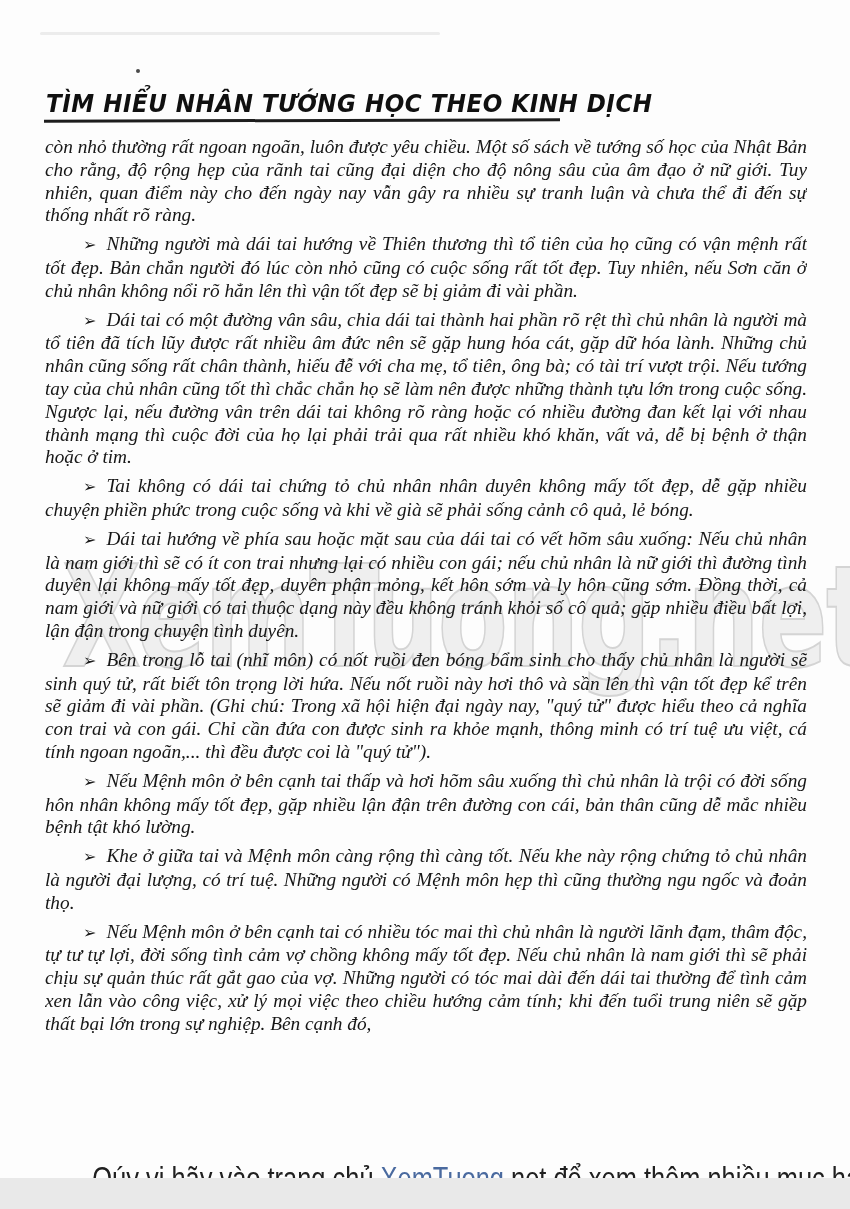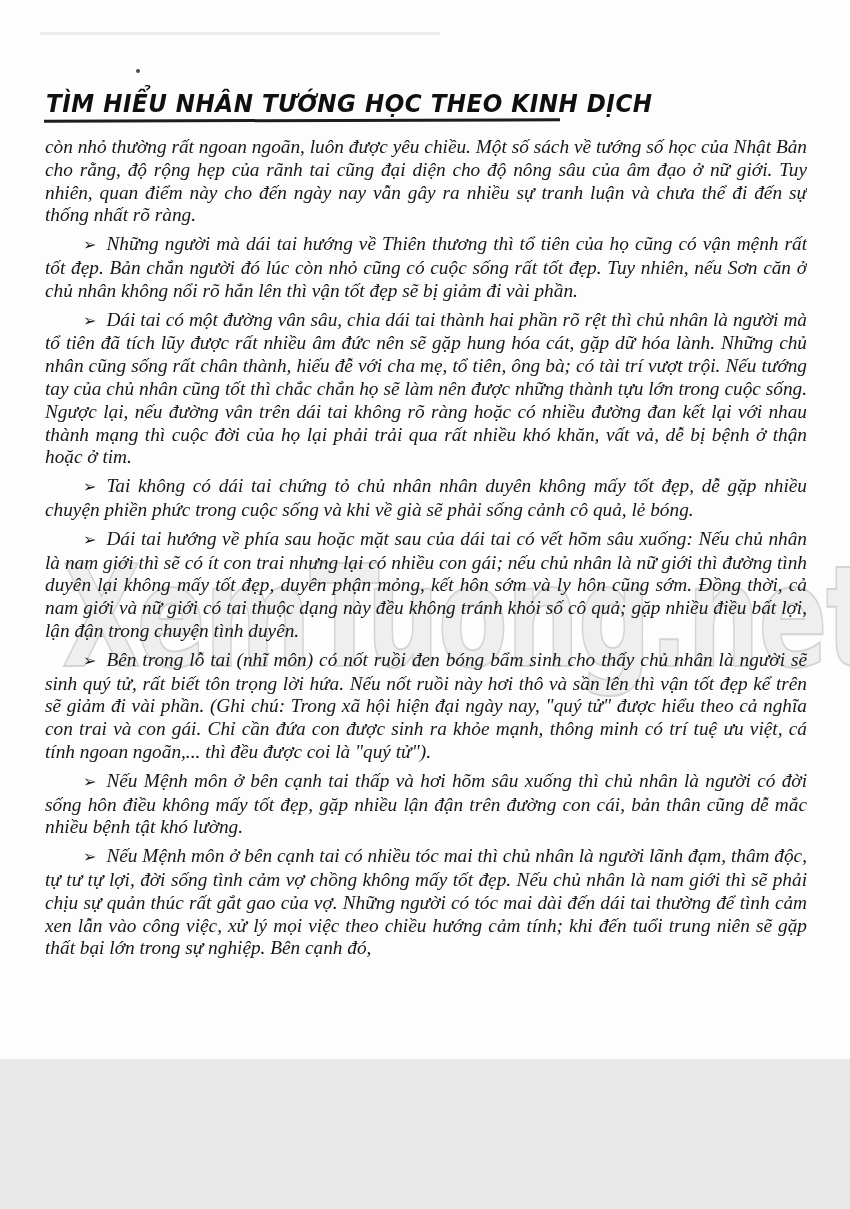--- a/index.html
+++ b/index.html
@@ -1,18 +1,18 @@
 <!DOCTYPE html>
 <html><head>
 <meta charset="utf-8">
 <style>
   html,body{margin:0;padding:0;background:#e9e9e9;}
   .page{
     position:relative;
-    width:850px;height:1059px;
+    width:850px;height:1178px;
     background:#fdfdfd;
     overflow:hidden;
     font-family:"Liberation Serif","DejaVu Serif",serif;
     color:#161616;
   }
   .scan-smear{
     position:absolute;left:40px;top:32px;width:400px;height:3px;
     background:#ececec;border-radius:2px;
   }
   .scan-dot{
@@ -87,21 +87,22 @@
 
   <div class="watermark">XemTuong.net</div>
 
   <div class="content">
     <p class="para no-indent"><span>còn nhỏ thường rất ngoan ngoãn, luôn được yêu chiều. Một số sách về tướng số học của Nhật Bản cho rằng, độ rộng hẹp của rãnh tai cũng đại diện cho độ nông sâu của âm đạo ở nữ giới. Tuy nhiên, quan điểm này cho đến ngày nay vẫn gây ra nhiều sự tranh luận và chưa thể đi đến sự thống nhất rõ ràng.</span></p>
     <p class="para"><span class="bullet">➢</span><span>Những người mà dái tai hướng về Thiên thương thì tổ tiên của họ cũng có vận mệnh rất tốt đẹp. Bản chắn người đó lúc còn nhỏ cũng có cuộc sống rất tốt đẹp. Tuy nhiên, nếu Sơn căn ở chủ nhân không nổi rõ hẳn lên thì vận tốt đẹp sẽ bị giảm đi vài phần.</span></p>
     <p class="para"><span class="bullet">➢</span><span>Dái tai có một đường vân sâu, chia dái tai thành hai phần rõ rệt thì chủ nhân là người mà tổ tiên đã tích lũy được rất nhiều âm đức nên sẽ gặp hung hóa cát, gặp dữ hóa lành. Những chủ nhân cũng sống rất chân thành, hiếu đễ với cha mẹ, tổ tiên, ông bà; có tài trí vượt trội. Nếu tướng tay của chủ nhân cũng tốt thì chắc chắn họ sẽ làm nên được những thành tựu lớn trong cuộc sống. Ngược lại, nếu đường vân trên dái tai không rõ ràng hoặc có nhiều đường đan kết lại với nhau thành mạng thì cuộc đời của họ lại phải trải qua rất nhiều khó khăn, vất vả, dễ bị bệnh ở thận hoặc ở tim.</span></p>
     <p class="para"><span class="bullet">➢</span><span>Tai không có dái tai chứng tỏ chủ nhân nhân duyên không mấy tốt đẹp, dễ gặp nhiều chuyện phiền phức trong cuộc sống và khi về già sẽ phải sống cảnh cô quả, lẻ bóng.</span></p>
     <p class="para"><span class="bullet">➢</span><span>Dái tai hướng về phía sau hoặc mặt sau của dái tai có vết hõm sâu xuống: Nếu chủ nhân là nam giới thì sẽ có ít con trai nhưng lại có nhiều con gái; nếu chủ nhân là nữ giới thì đường tình duyên lại không mấy tốt đẹp, duyên phận mỏng, kết hôn sớm và ly hôn cũng sớm. Đồng thời, cả nam giới và nữ giới có tai thuộc dạng này đều không tránh khỏi số cô quả; gặp nhiều điều bất lợi, lận đận trong chuyện tình duyên.</span></p>
     <p class="para"><span class="bullet">➢</span><span>Bên trong lỗ tai (nhĩ môn) có nốt ruồi đen bóng bẩm sinh cho thấy chủ nhân là người sẽ sinh quý tử, rất biết tôn trọng lời hứa. Nếu nốt ruồi này hơi thô và sần lên thì vận tốt đẹp kể trên sẽ giảm đi vài phần. (Ghi chú: Trong xã hội hiện đại ngày nay, "quý tử" được hiểu theo cả nghĩa con trai và con gái. Chỉ cần đứa con được sinh ra khỏe mạnh, thông minh có trí tuệ ưu việt, cá tính ngoan ngoãn,... thì đều được coi là "quý tử").</span></p>
-    <p class="para"><span class="bullet">➢</span><span>Nếu Mệnh môn ở bên cạnh tai thấp và hơi hõm sâu xuống thì chủ nhân là người có đời sống hôn điều không mấy tốt đẹp, gặp nhiều lận đận trên đường con cái, bản thân cũng dễ mắc nhiều bệnh tật khó lường.</span></p>
+    <p class="para"><span class="bullet">➢</span><span>Nếu Mệnh môn ở bên cạnh tai thấp và hơi hõm sâu xuống thì chủ nhân là trội có đời sống hôn nhân không mấy tốt đẹp, gặp nhiều lận đận trên đường con cái, bản thân cũng dễ mắc nhiều bệnh tật khó lường.</span></p>
+    <p class="para"><span class="bullet">➢</span><span>Khe ở giữa tai và Mệnh môn càng rộng thì càng tốt. Nếu khe này rộng chứng tỏ chủ nhân là người đại lượng, có trí tuệ. Những người có Mệnh môn hẹp thì cũng thường ngu ngốc và đoản thọ.</span></p>
     <p class="para"><span class="bullet">➢</span><span>Nếu Mệnh môn ở bên cạnh tai có nhiều tóc mai thì chủ nhân là người lãnh đạm, thâm độc, tự tư tự lợi, đời sống tình cảm vợ chồng không mấy tốt đẹp. Nếu chủ nhân là nam giới thì sẽ phải chịu sự quản thúc rất gắt gao của vợ. Những người có tóc mai dài đến dái tai thường để tình cảm xen lẫn vào công việc, xử lý mọi việc theo chiều hướng cảm tính; khi đến tuổi trung niên sẽ gặp thất bại lớn trong sự nghiệp. Bên cạnh đó,</span></p>
   </div>
 
   <div class="footer">
     <span class="footer-text"><span>Qúy vị hãy vào trang chủ </span><span class="footer-brand">XemTuong</span><span>.net để xem thêm nhiều mục hay khác</span></span>
   </div>
 
   <div class="page-number">108</div>
 
 </div>

